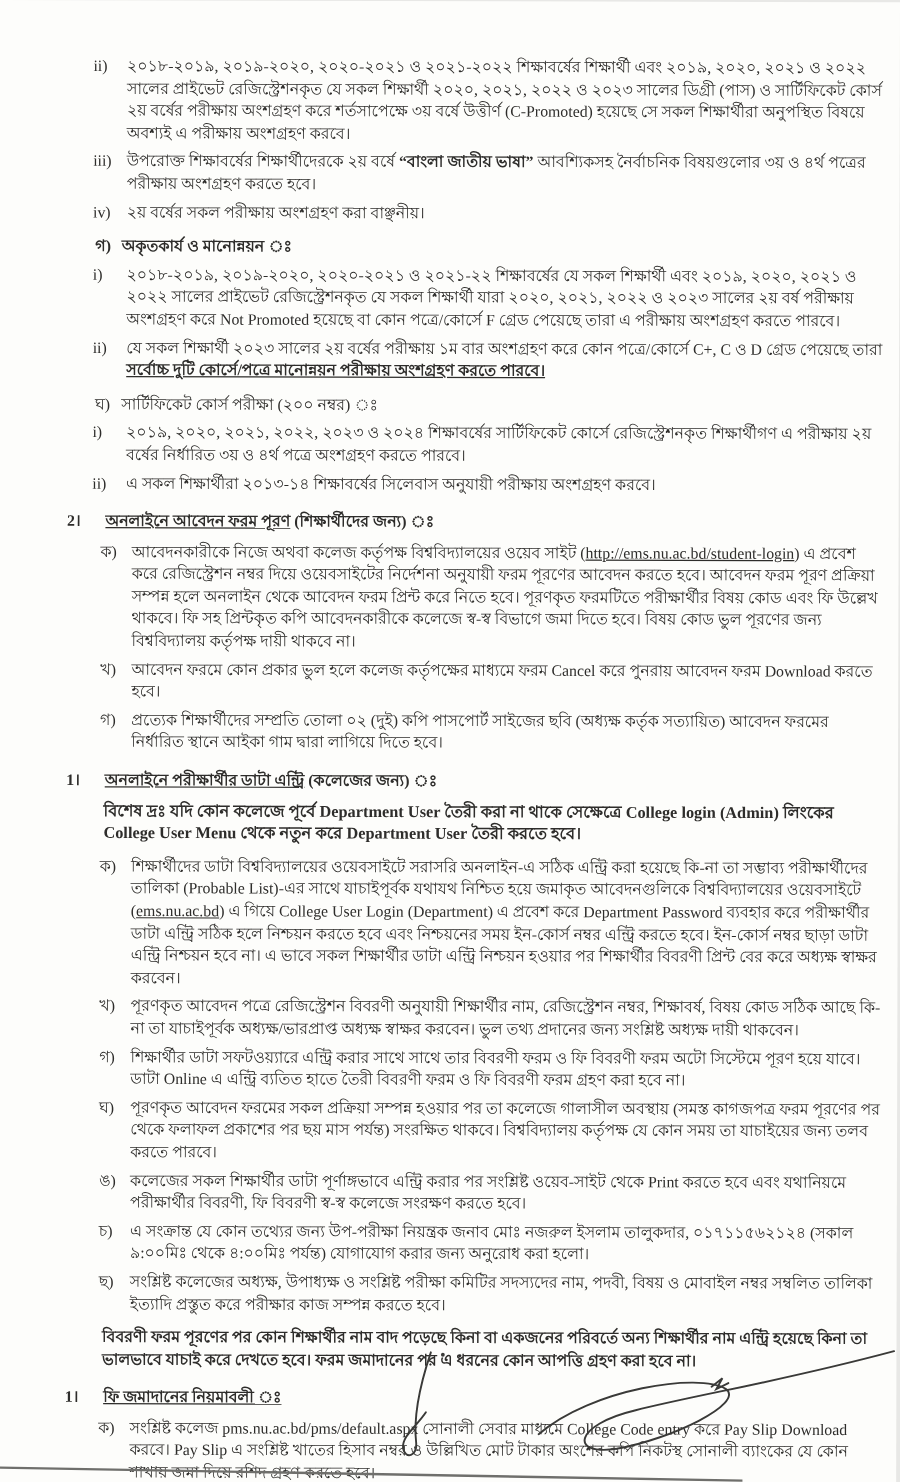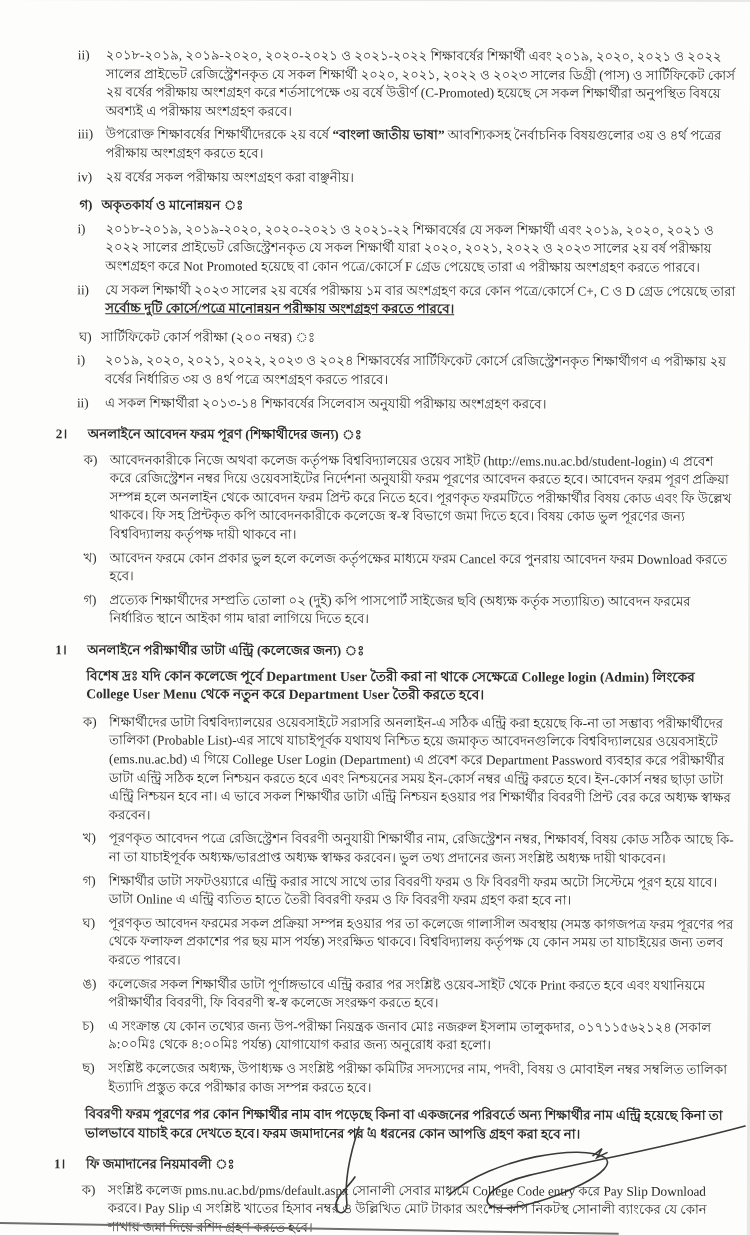--- a/index.html
+++ b/index.html
@@ -15,23 +15,23 @@
   .mk{flex:0 0 auto;}
   .tx{flex:1 1 auto;}
   .roman{margin-left:21px;}  .roman>.mk{width:28px;}
   .sub{margin-left:28px;}    .sub>.mk{width:26px;}
   .sechead{display:flex;font-weight:bold;margin:13px 0 7px 0;}
   .sechead .num{flex:0 0 auto;width:32px;}
   .subhead{display:flex;margin:10px 0 5px 23px;}
   .subhead>.mk{width:22px;flex:0 0 auto;}
   .bold{font-weight:bold;}
   .b{font-weight:bold;}
-  .u{}
+  .u{text-decoration:underline;}
   .bu{font-weight:bold;text-decoration:underline;margin-top:12px;}
-  .tu{}
+  .tu{text-decoration:underline;}
   .note{margin:2px 0 9px 31px;font-weight:bold;font-size:13.6px;}
   .closing{margin:9px 0 6px 31px;font-weight:bold;}
   .sig-svg{position:absolute;left:300px;top:1112px;pointer-events:none;}
   .bottom-rule{
     position:absolute;left:2px;top:1222px;width:620px;height:1.6px;
     background:#6f6f6c;transform:rotate(0.85deg);transform-origin:left center;
   }
 </style>
 </head>
 <body>

